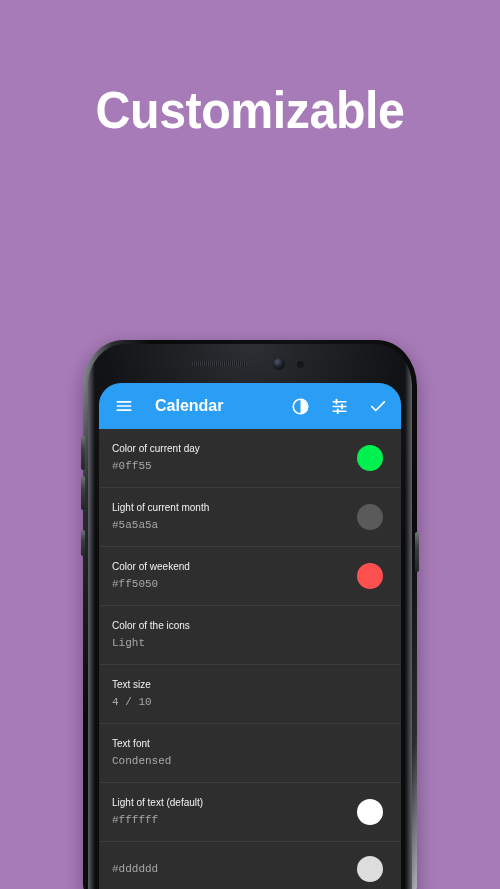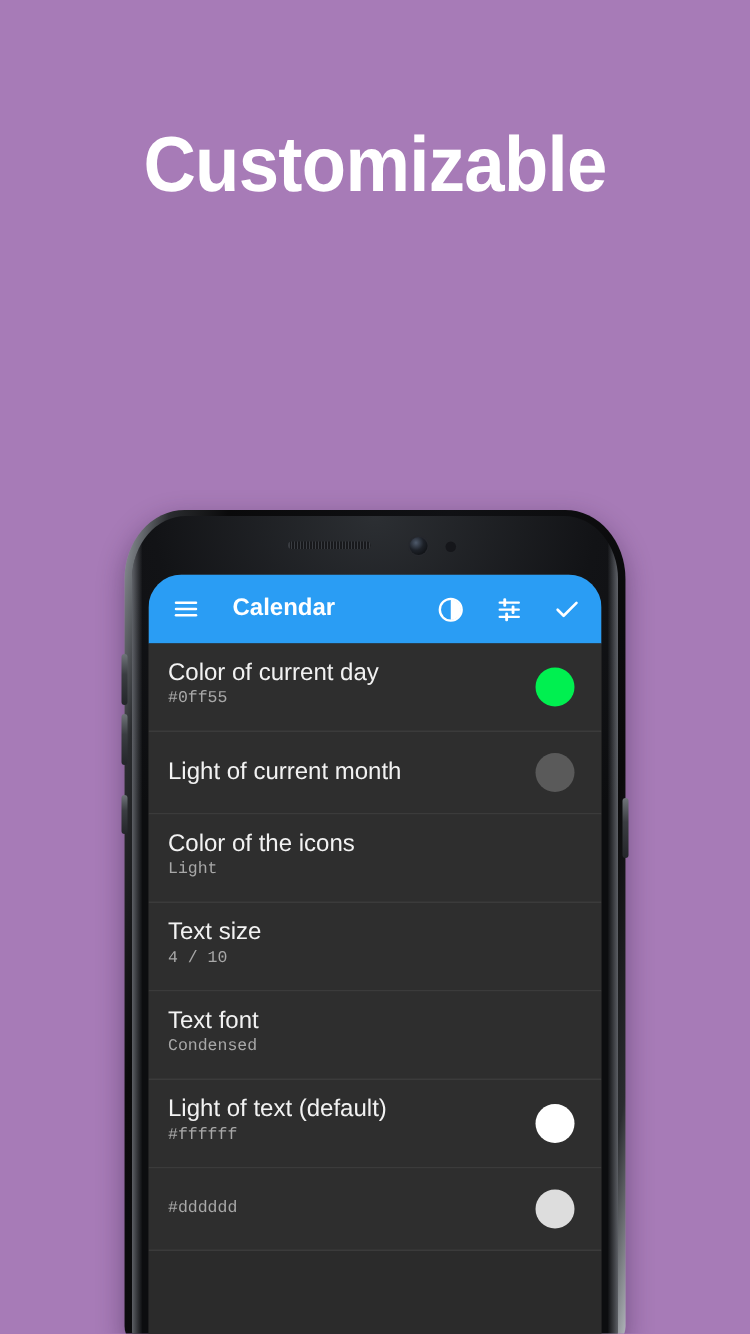--- a/index.html
+++ b/index.html
@@ -172,21 +172,21 @@
     align-items: center;
     padding: 12px 18px 13px 13px;
     box-sizing: border-box;
     min-height: 55px;
     border-bottom: 1px solid #3b3b3b;
     background: #2e2e2e;
   }
   .setting-text { flex: 1; min-width: 0; }
   .setting-title {
     color: #f2f2f2;
-    font-size: 16px;
+    font-size: 10px;
     line-height: 16px;
     white-space: nowrap;
     overflow: hidden;
   }
   .setting-value {
     color: #a8a8a8;
     font-size: 11px;
     line-height: 15px;
     margin-top: 2px;
     white-space: nowrap;
@@ -263,22 +263,30 @@
           <div class="setting-row">
             <div class="setting-text">
               <div class="setting-title">Color of current day</div>
               <div class="setting-value">#0ff55</div>
             </div>
             <div class="color-dot" style="background: rgb(0, 240, 80);"></div>
           </div>
           <div class="setting-row">
             <div class="setting-text">
               <div class="setting-title">Light of current month</div>
+              <div class="setting-value">#5a5a5a</div>
             </div>
             <div class="color-dot" style="background: rgb(90, 90, 90);"></div>
+          </div>
+          <div class="setting-row">
+            <div class="setting-text">
+              <div class="setting-title">Color of weekend</div>
+              <div class="setting-value">#ff5050</div>
+            </div>
+            <div class="color-dot" style="background: rgb(255, 80, 80);"></div>
           </div>
           <div class="setting-row">
             <div class="setting-text">
               <div class="setting-title">Color of the icons</div>
               <div class="setting-value">Light</div>
             </div>
           </div>
           <div class="setting-row">
             <div class="setting-text">
               <div class="setting-title">Text size</div>

